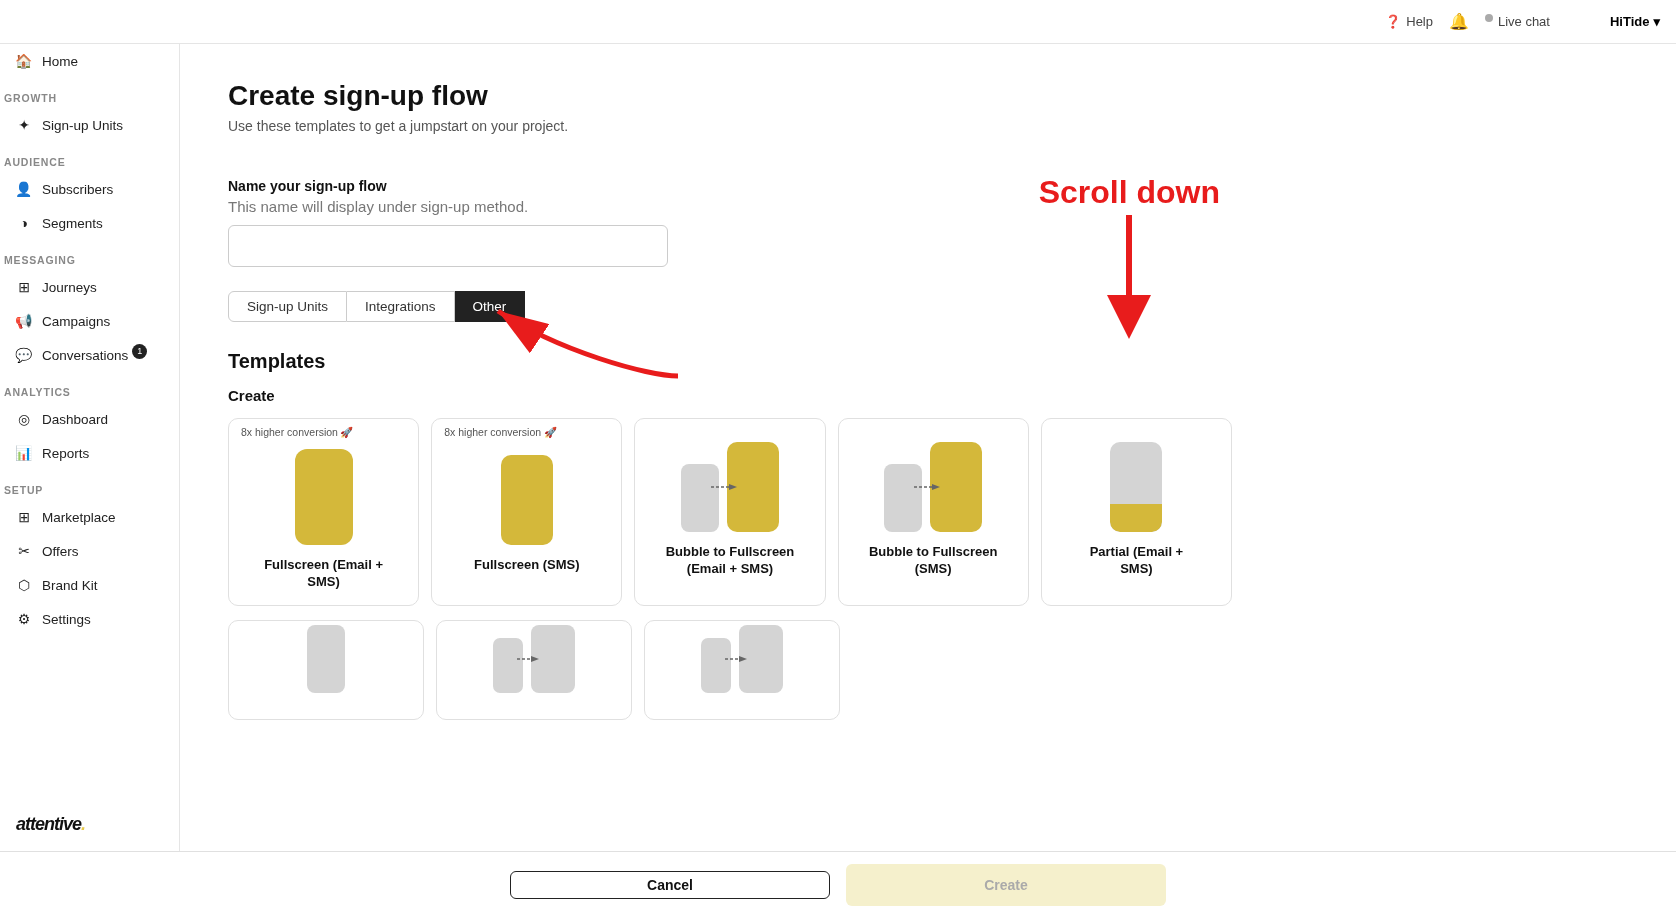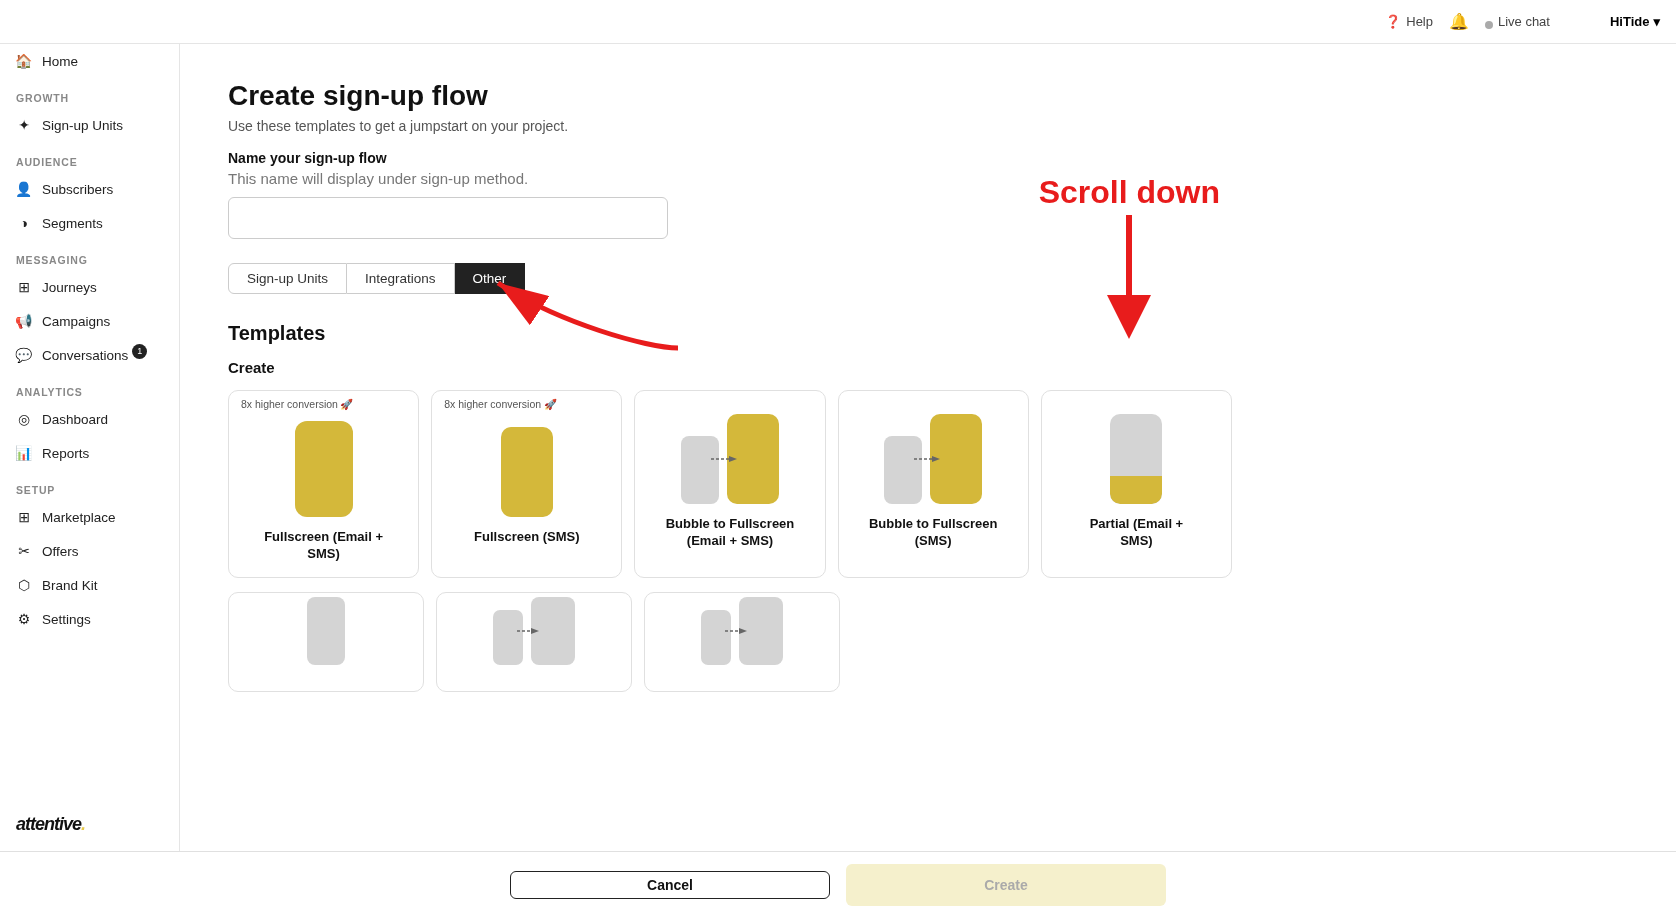--- a/index.html
+++ b/index.html
@@ -13,21 +13,21 @@
       align-items: center;
       justify-content: flex-end;
       padding: 0 16px;
       gap: 20px;
       background: #fff;
       flex-shrink: 0;
     }
     .topbar-right { display: flex; align-items: center; gap: 16px; }
     .topbar-help { display: flex; align-items: center; gap: 5px; font-size: 13px; color: #444; cursor: pointer; }
     .topbar-bell { font-size: 16px; color: #444; cursor: pointer; }
-    .topbar-livechat { display: flex; align-items: flex-end; gap: 5px; font-size: 13px; color: #444; }
+    .topbar-livechat { display: flex; align-items: flex-start; gap: 5px; font-size: 13px; color: #444; }
     .live-dot { width: 8px; height: 8px; border-radius: 50%; background: #aaa; display: inline-block; }
     .topbar-user { display: flex; align-items: center; gap: 4px; font-size: 13px; font-weight: 600; cursor: pointer; padding-left: 44px; }
 
     
     .layout { display: flex; flex: 1; overflow: hidden; }
 
     
     .sidebar {
       width: 180px;
       background: #fff;
@@ -47,21 +47,21 @@
       color: #222;
       cursor: pointer;
       border-radius: 0;
     }
     .sidebar-section-label {
       font-size: 10.5px;
       font-weight: 700;
       color: #888;
       letter-spacing: 0.08em;
       text-transform: uppercase;
-      padding: 14px 16px 4px;
+      padding: 14px 4px 4px;
     }
     .sidebar-icon { width: 16px; height: 16px; display: inline-flex; align-items: center; justify-content: center; font-size: 14px; flex-shrink: 0; }
     .sidebar-badge {
       background: #222;
       color: #fff;
       border-radius: 50%;
       font-size: 9px;
       width: 15px;
       height: 15px;
       display: inline-flex;
@@ -85,21 +85,21 @@
     }
     .page-title {
       font-size: 28px;
       font-weight: 800;
       color: #111;
       margin-bottom: 6px;
     }
     .page-subtitle {
       font-size: 14px;
       color: #555;
-      margin-bottom: 16px;
+      margin-bottom: 44px;
     }
     .field-label {
       font-size: 14px;
       font-weight: 700;
       color: #111;
       margin-bottom: 4px;
     }
     .field-hint {
       font-size: 15px;
       color: #777;

